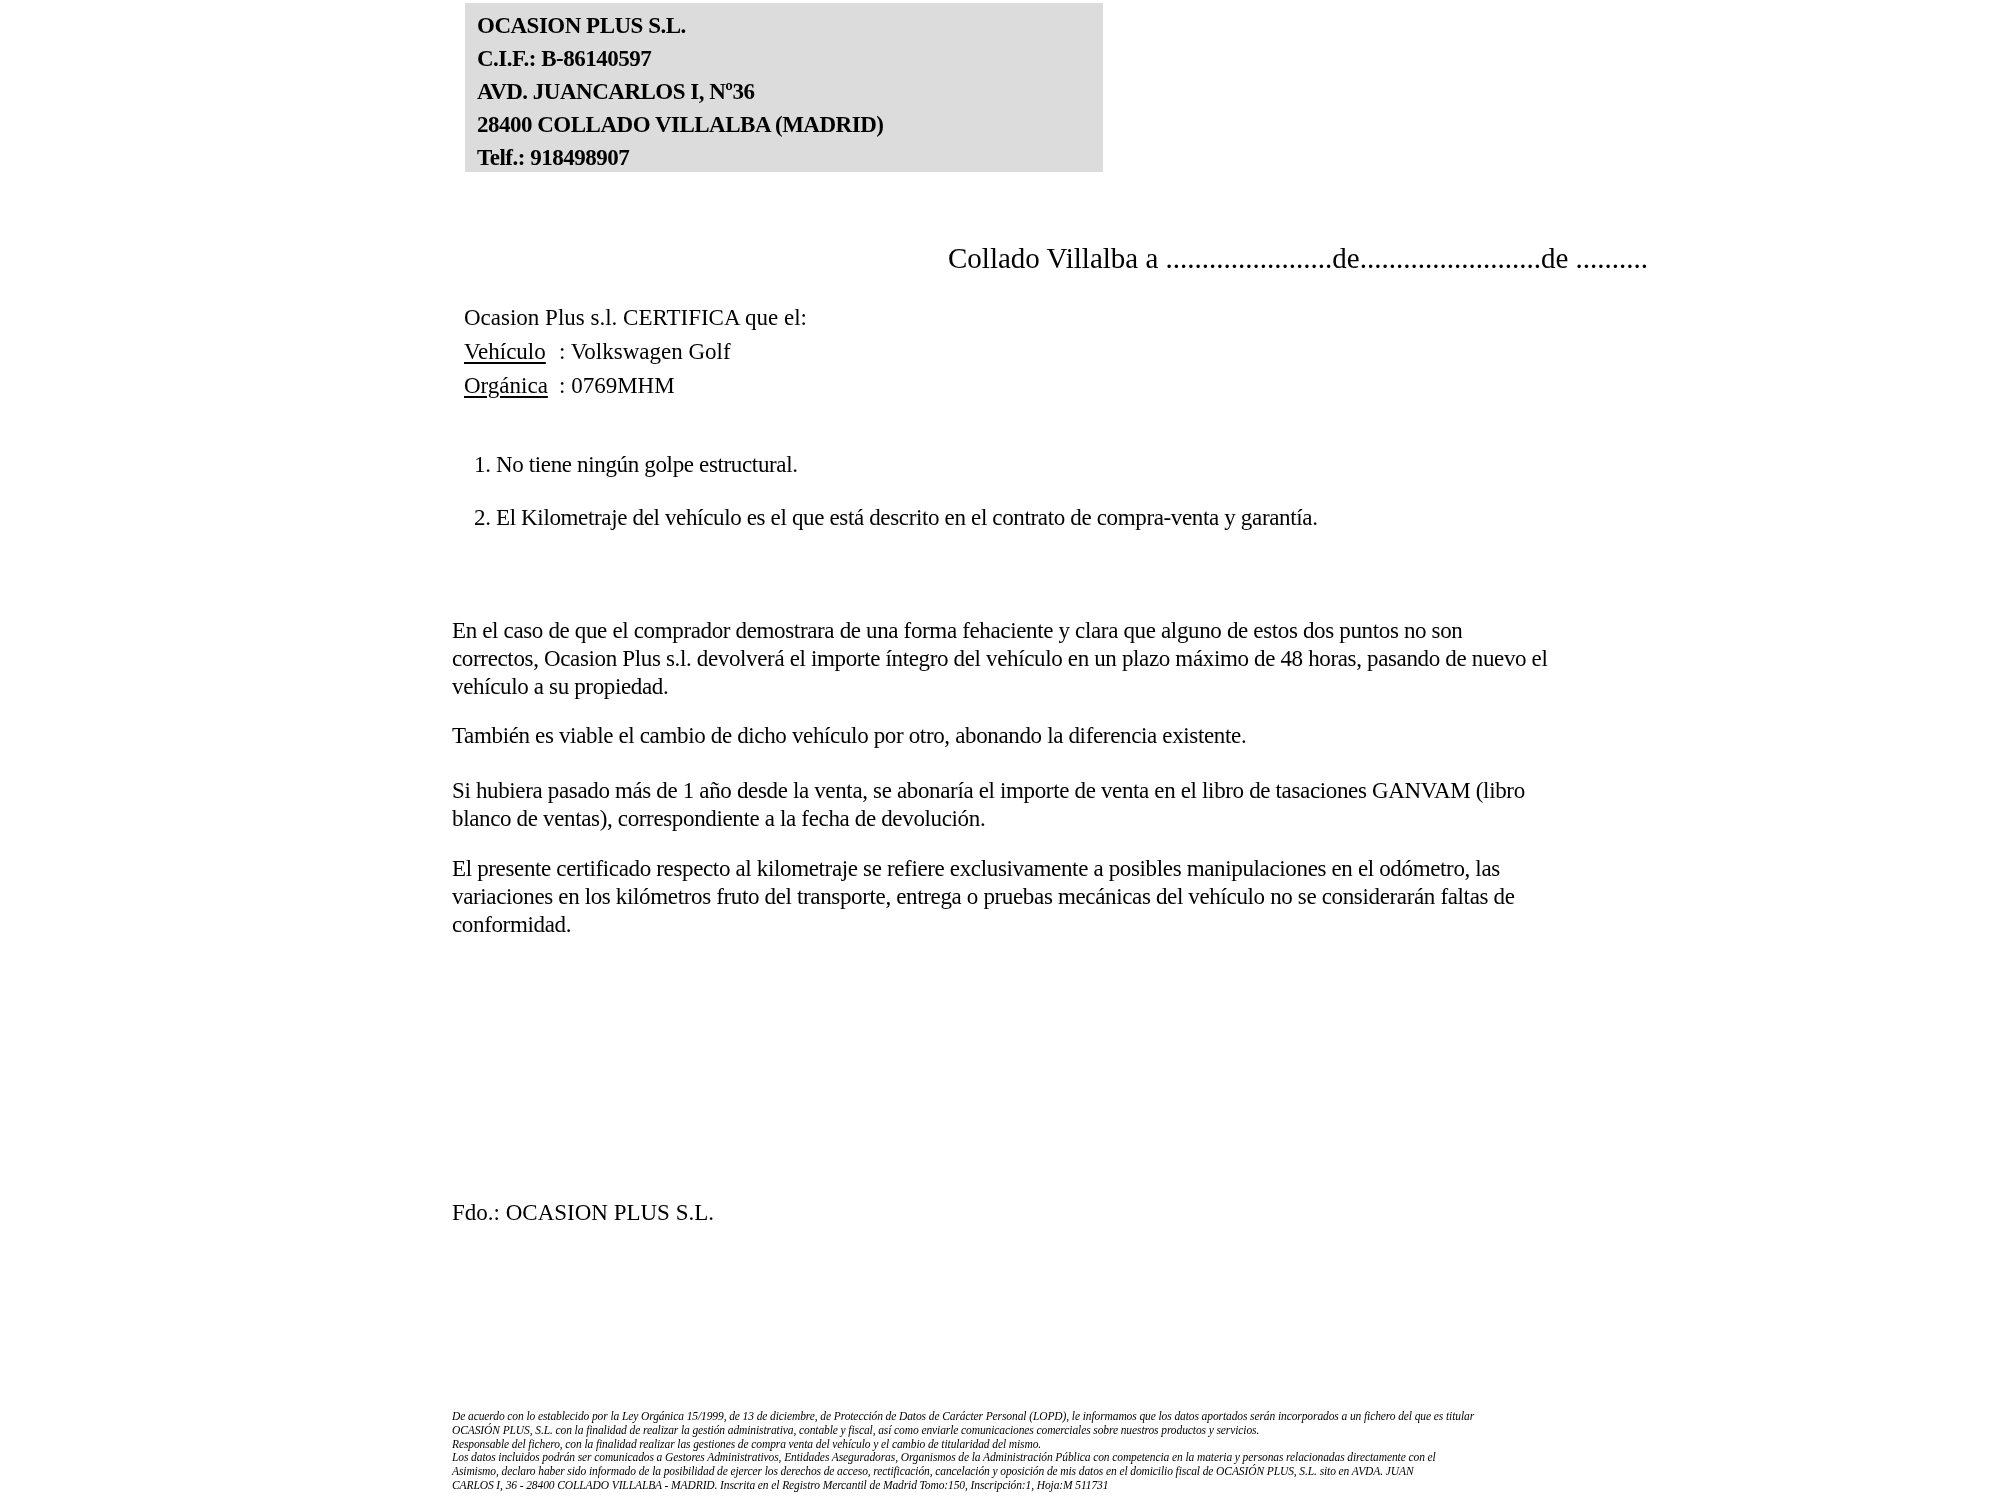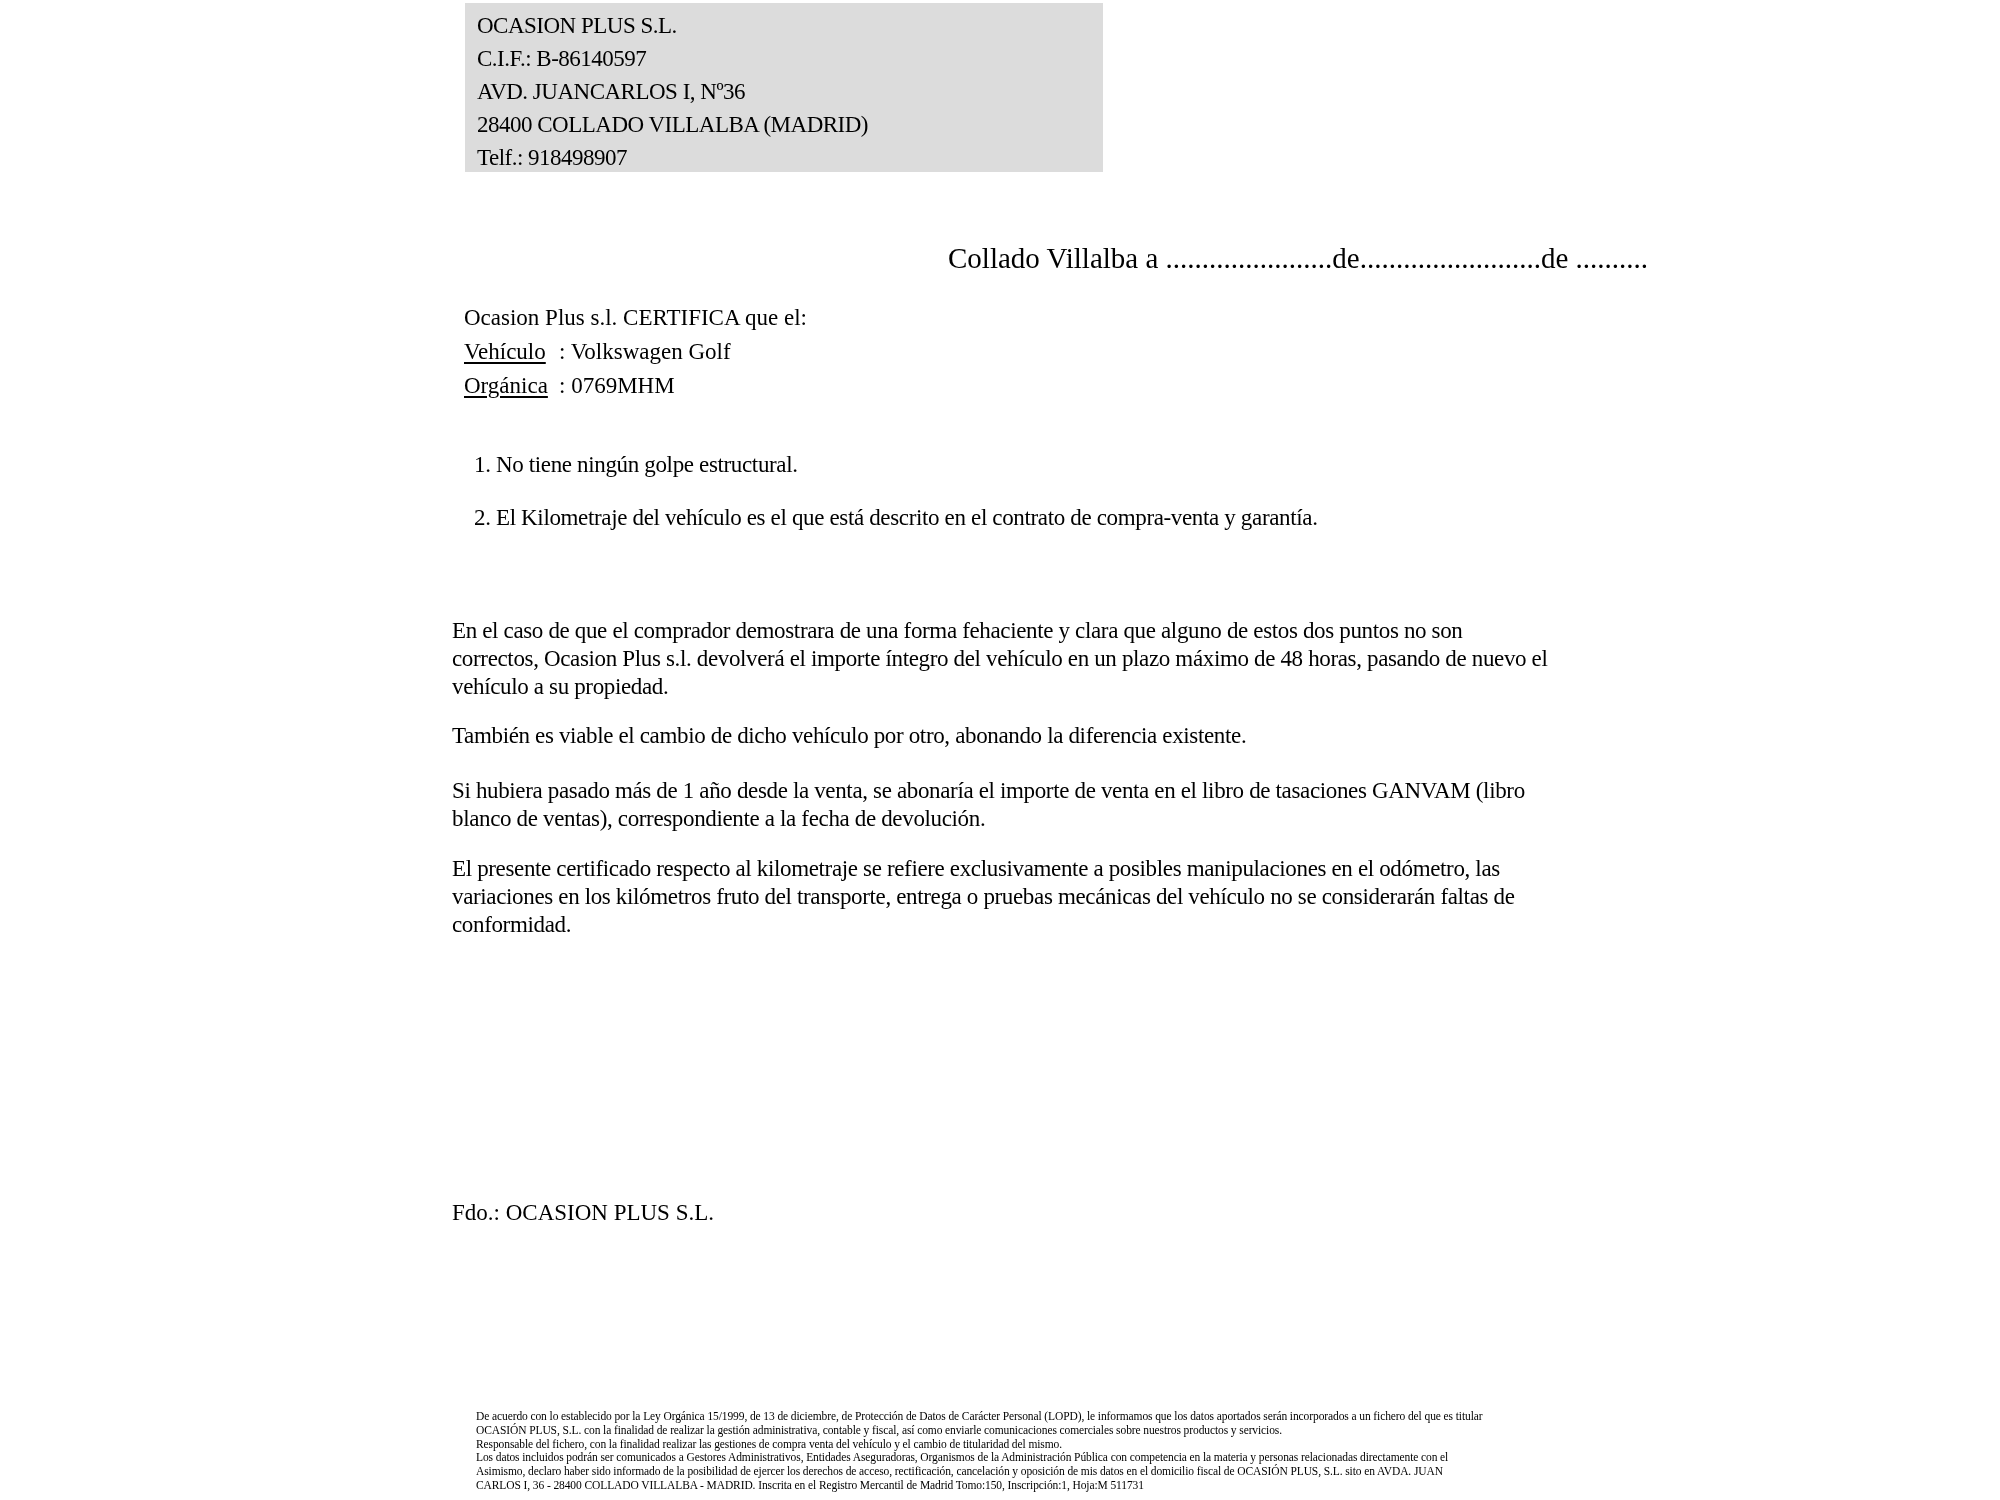--- a/index.html
+++ b/index.html
@@ -14,21 +14,21 @@
   }
   .header-box{
     position:absolute;
     left:465px; top:3px;
     width:638px; height:169px;
     box-sizing:border-box;
     padding:6px 0 0 12px;
     background:#dcdcdc;
   }
   .header-box .hline{
-    font-weight:normal;
+    font-weight:bold;
     font-size:23px;
     line-height:33px;
     letter-spacing:-0.5px;
     white-space:nowrap;
   }
   .date-line{
     position:absolute;
     left:948px; top:242px;
     font-size:29px;
     white-space:nowrap;
@@ -66,22 +66,23 @@
   .para-ganvam{top:777px;}
   .para-odometer{top:855px;}
   .signature-line{
     position:absolute;
     left:452px; top:1200px;
     font-size:23px;
     white-space:nowrap;
   }
   .legal-notice{
     position:absolute;
-    left:476px; top:1410px;
+    left:452px; top:1410px;
     width:1100px;
+    font-style:italic;
   }
   .legal-notice .lline{
     font-size:11.5px;
     line-height:13.8px;
     letter-spacing:-0.1px;
     white-space:nowrap;
   }
 </style>
 </head>
 <body>

